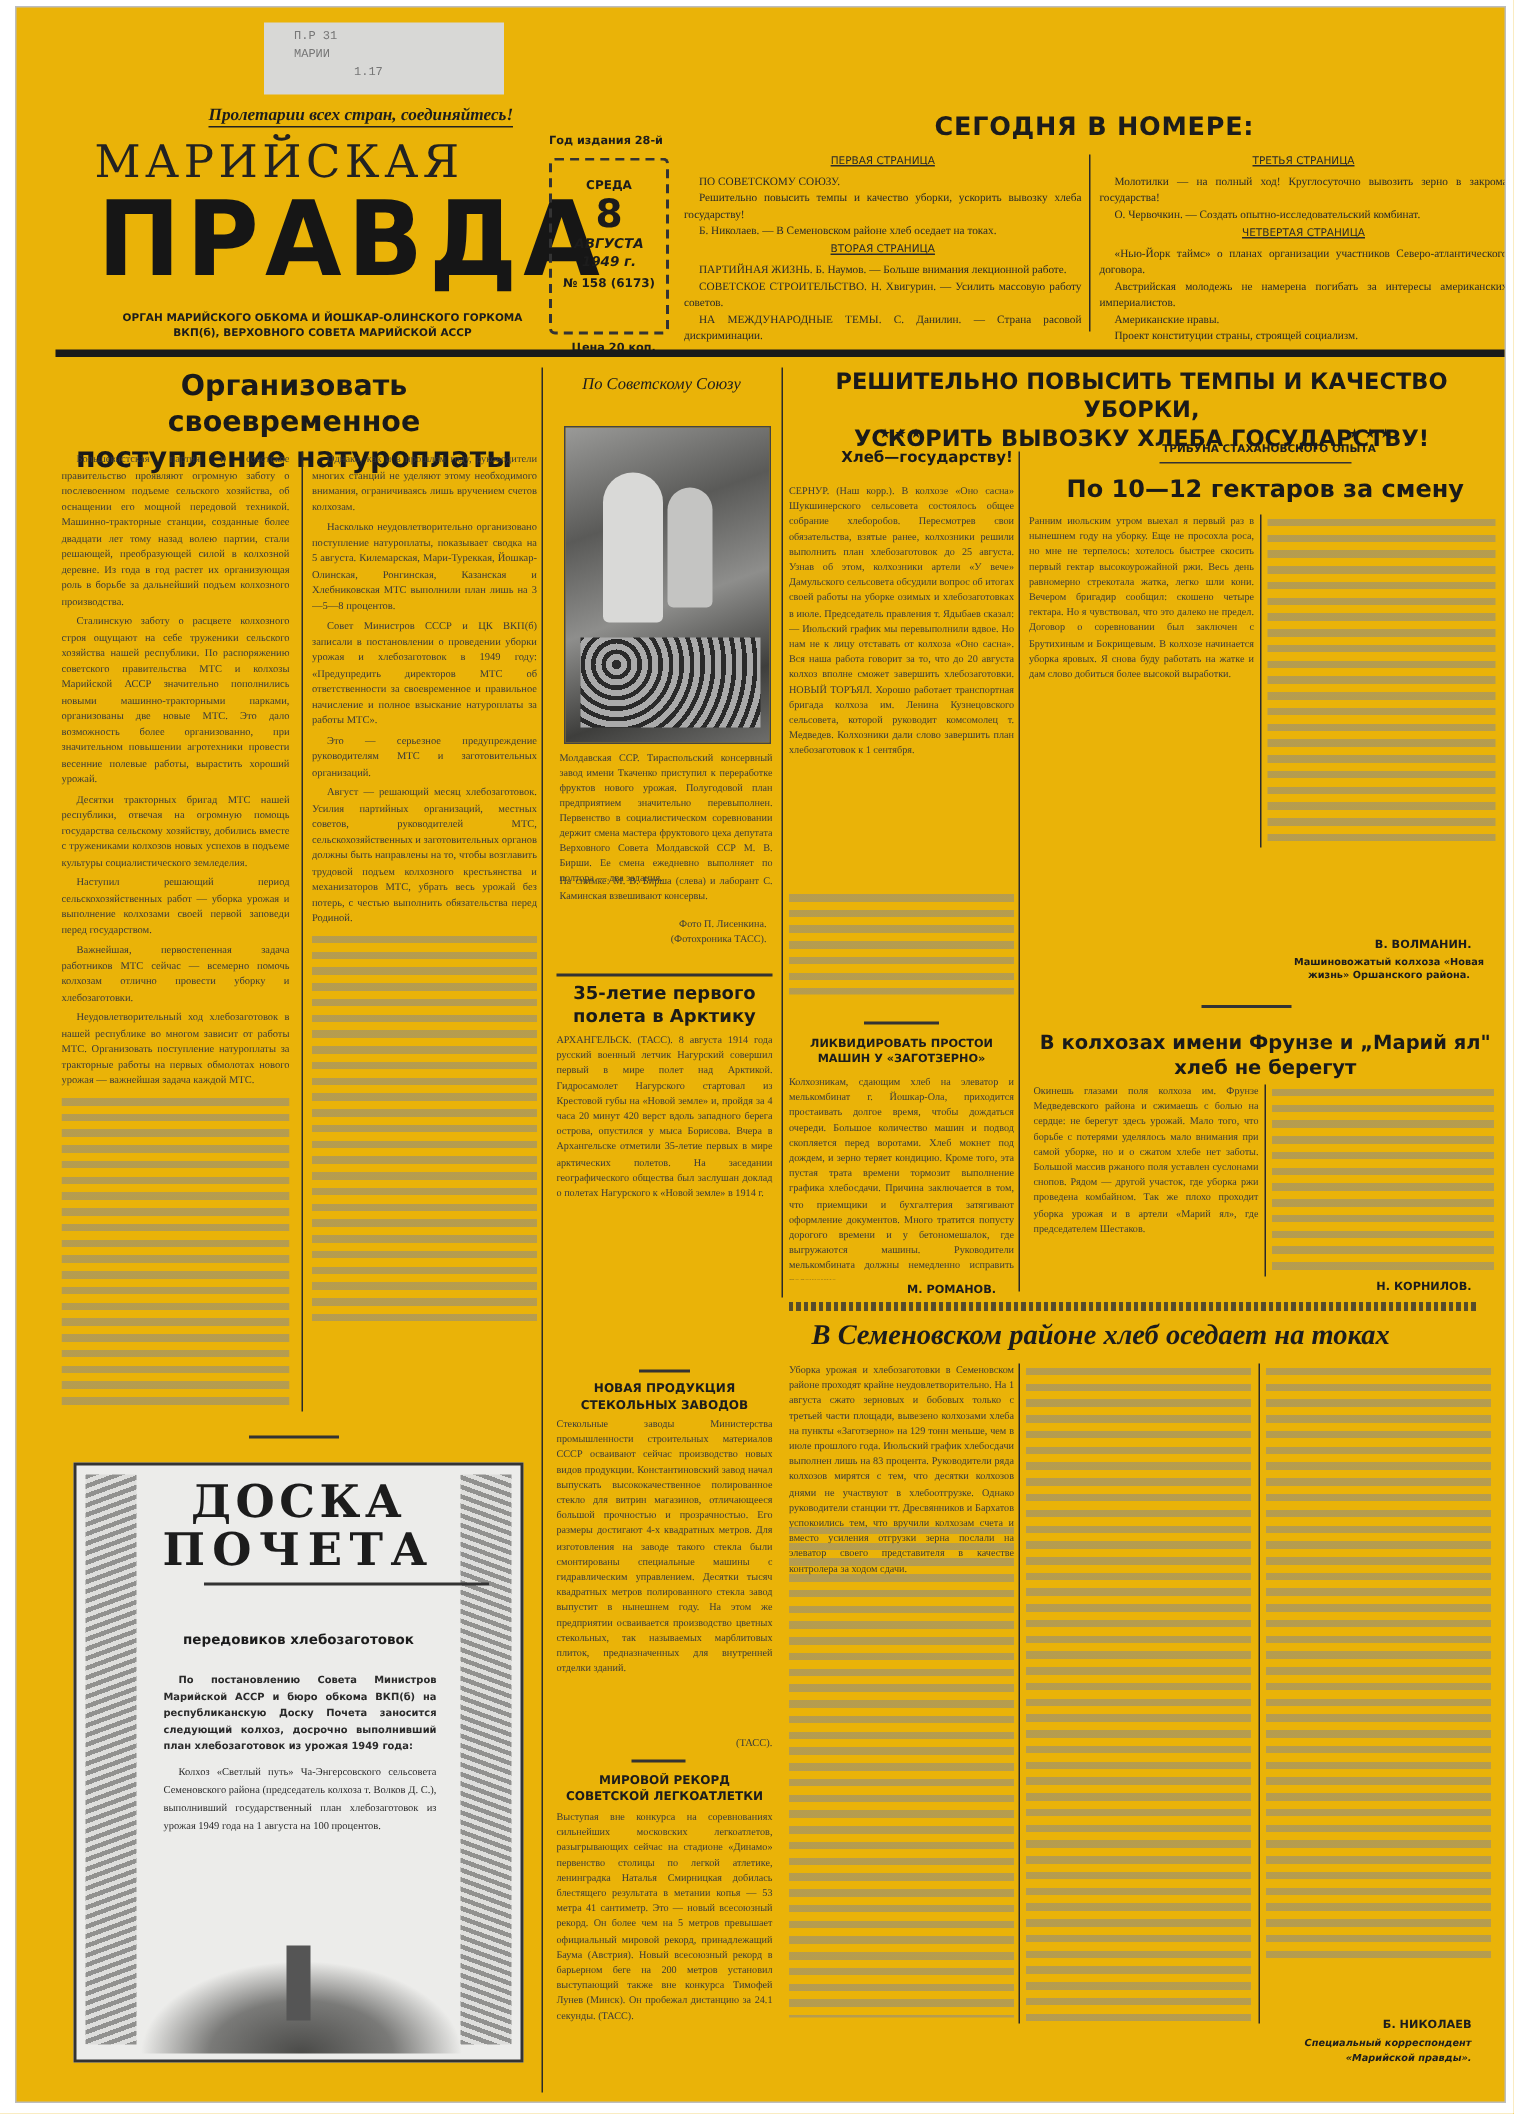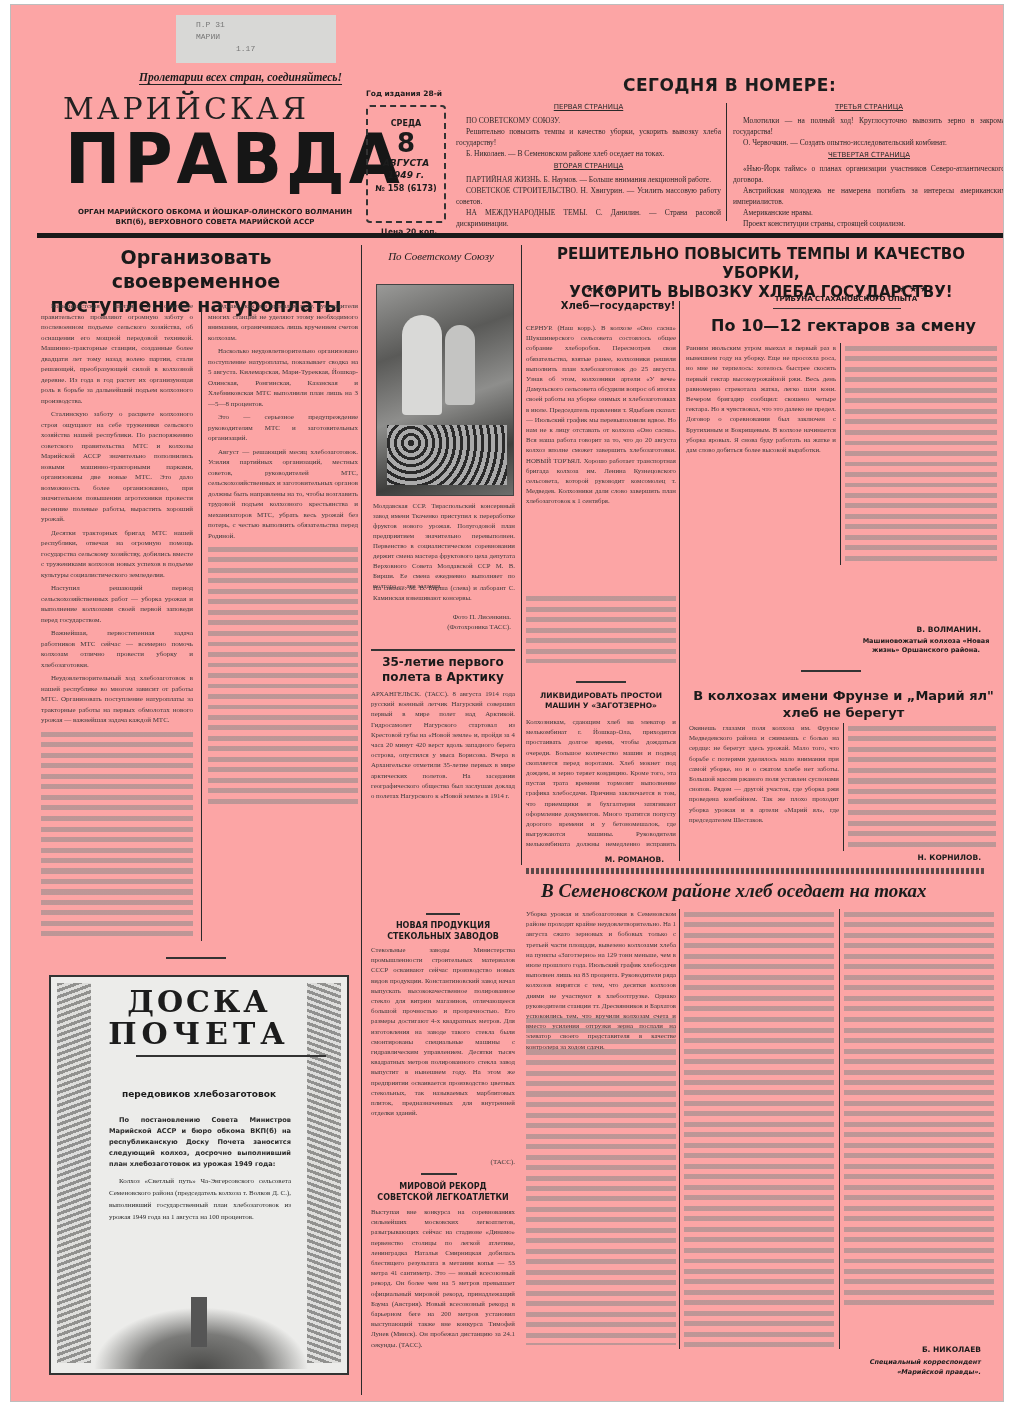--- a/index.html
+++ b/index.html
@@ -1,18 +1,18 @@
 <!DOCTYPE html>
 <html><head>
 <meta charset="utf-8">
 <style>
   * { box-sizing: border-box; margin: 0; padding: 0; }
   html, body { width: 1009px; height: 1409px; overflow: hidden; background: #fff; }
   body { font-family: "Liberation Serif", serif; color: #1c1c1c; position: relative; }
-  .page { position: absolute; left: 10px; top: 4px; width: 994px; height: 1398px; background: #fca5a5; border: 1px solid #bdbdbd; overflow: hidden; }
+  .page { position: absolute; left: 10px; top: 4px; width: 994px; height: 1398px; background: #eab308; border: 1px solid #bdbdbd; overflow: hidden; }
   .abs { position: absolute; }
   .stamp { left: 165px; top: 10px; width: 160px; height: 48px; background: #d8d8d6; color: #777; font-family: "Liberation Mono", monospace; font-size: 8px; padding: 4px 20px; line-height: 12px; }
   .slogan { left: 128px; top: 66px; font-style: italic; font-weight: bold; font-size: 11.5px; border-bottom: 1.5px solid #222; padding-bottom: 1px; }
   .logo1 { left: 52px; top: 86px; font-family: "DejaVu Serif", serif; font-size: 30px; letter-spacing: 3px; color: #222; }
   .logo2 { left: 54px; top: 122px; font-family: "DejaVu Sans", sans-serif; font-weight: bold; font-size: 66px; line-height: 66px; letter-spacing: 4px; color: #161616; transform: scaleY(1.05); }
   .organ { left: 64px; top: 202px; font-family: "DejaVu Sans", sans-serif; font-weight: bold; font-size: 7px; text-align: center; width: 280px; line-height: 10px; }
   .yearline { left: 355px; top: 84px; font-family: "DejaVu Sans", sans-serif; font-weight: bold; font-size: 7.5px; }
   .datebox { left: 355px; top: 100px; width: 80px; height: 118px; border: 2px dashed #333; border-radius: 4px; text-align: center; font-family: "DejaVu Sans", sans-serif; font-weight: bold; padding-top: 12px; }
   .datebox .dow { font-size: 8px; }
   .datebox .day { font-size: 26px; line-height: 30px; }
@@ -43,21 +43,21 @@
 <div class="page">
 
   <div class="abs stamp">
     <div>П.Р 31</div>
     <div>МАРИИ</div>
     <div style="padding-left:40px">1.17</div>
   </div>
   <div class="abs slogan">Пролетарии всех стран, соединяйтесь!</div>
   <div class="abs logo1">МАРИЙСКАЯ</div>
   <div class="abs logo2">ПРАВДА</div>
-  <div class="abs organ">ОРГАН МАРИЙСКОГО ОБКОМА И ЙОШКАР-ОЛИНСКОГО ВОЛМАНИН ВКП(б), ВЕРХОВНОГО СОВЕТА МАРИЙСКОЙ АССР</div>
+  <div class="abs organ">ОРГАН МАРИЙСКОГО ОБКОМА И ЙОШКАР-ОЛИНСКОГО ГОРКОМА ВКП(б), ВЕРХОВНОГО СОВЕТА МАРИЙСКОЙ АССР</div>
 
   <div class="abs yearline">Год издания 28-й</div>
   <div class="abs datebox">
     <div class="dow">СРЕДА</div>
     <div class="day">8</div>
     <div class="mon">АВГУСТА</div>
     <div class="yr">1949 г.</div>
     <div class="num">№ 158 (6173)</div>
   </div>
   <div class="abs price">Цена 20 коп.</div>
@@ -94,20 +94,21 @@
     <p>Десятки тракторных бригад МТС нашей республики, отвечая на огромную помощь государства сельскому хозяйству, добились вместе с тружениками колхозов новых успехов в подъеме культуры социалистического земледелия.</p>
     <p>Наступил решающий период сельскохозяйственных работ — уборка урожая и выполнение колхозами своей первой заповеди перед государством.</p>
     <p>Важнейшая, первостепенная задача работников МТС сейчас — всемерно помочь колхозам отлично провести уборку и хлебозаготовки.</p>
     <p>Неудовлетворительный ход хлебозаготовок в нашей республике во многом зависит от работы МТС. Организовать поступление натуроплаты за тракторные работы на первых обмолотах нового урожая — важнейшая задача каждой МТС.</p>
     <div class="gray-lines" style="height:240px;"></div>
   </div>
   <div class="abs vline" style="left:190px; top:296px; height:640px;"></div>
   <div class="abs body-txt" style="left:197px; top:296px; width:150px; height:640px;">
     <p>Однако, как и в прошлом году, руководители многих станций не уделяют этому необходимого внимания, ограничиваясь лишь вручением счетов колхозам.</p>
     <p>Насколько неудовлетворительно организовано поступление натуроплаты, показывает сводка на 5 августа. Килемарская, Мари-Туреккая, Йошкар-Олинская, Ронгинская, Казанская и Хлебниковская МТС выполнили план лишь на 3—5—8 процентов.</p>
+    <p>Совет Министров СССР и ЦК ВКП(б) записали в постановлении о проведении уборки урожая и хлебозаготовок в 1949 году: «Предупредить директоров МТС об ответственности за своевременное и правильное начисление и полное взыскание натуроплаты за работы МТС».</p>
     <p>Это — серьезное предупреждение руководителям МТС и заготовительных организаций.</p>
     <p>Август — решающий месяц хлебозаготовок. Усилия партийных организаций, местных советов, руководителей МТС, сельскохозяйственных и заготовительных органов должны быть направлены на то, чтобы возглавить трудовой подъем колхозного крестьянства и механизаторов МТС, убрать весь урожай без потерь, с честью выполнить обязательства перед Родиной.</p>
     <div class="gray-lines" style="height:260px;"></div>
   </div>
   <div class="abs short-rule" style="left:155px; top:952px; width:60px;"></div>
 
   <div class="abs doska" style="left:38px; top:970px; width:300px; height:400px;padding-left:10px;">
     <div class="abs" style="left:6px; top:6px; width:34px; height:380px; background: repeating-linear-gradient(160deg, #6a6a68 0 3px, #d8d8d6 3px 6px); opacity:0.7;"></div>
     <div class="abs" style="right:6px; top:6px; width:34px; height:380px; background: repeating-linear-gradient(20deg, #6a6a68 0 3px, #d8d8d6 3px 6px); opacity:0.7;"></div>
     <div class="abs" style="left:0; top:8px; width:100%; text-align:center; font-family:'DejaVu Serif', serif; font-weight:bold; font-size:30px; letter-spacing:3px; line-height:34px;">ДОСКА</div>

